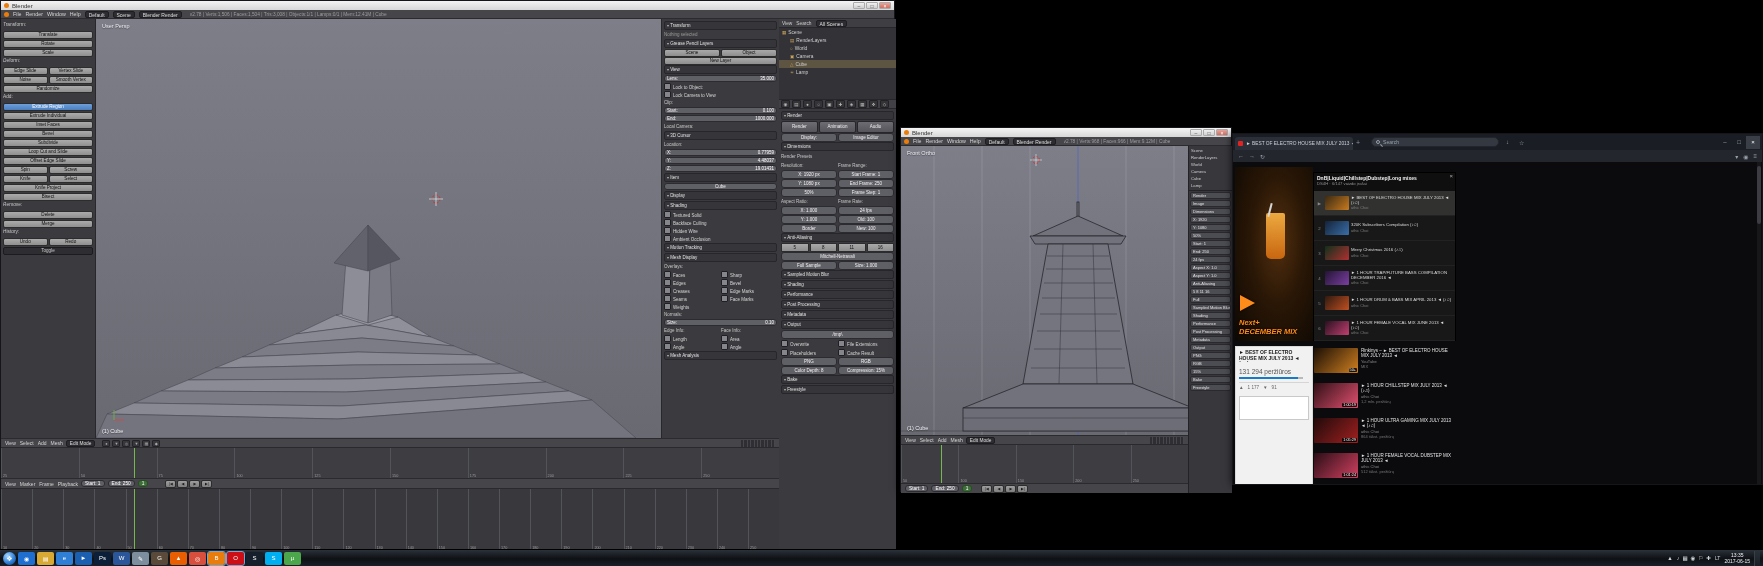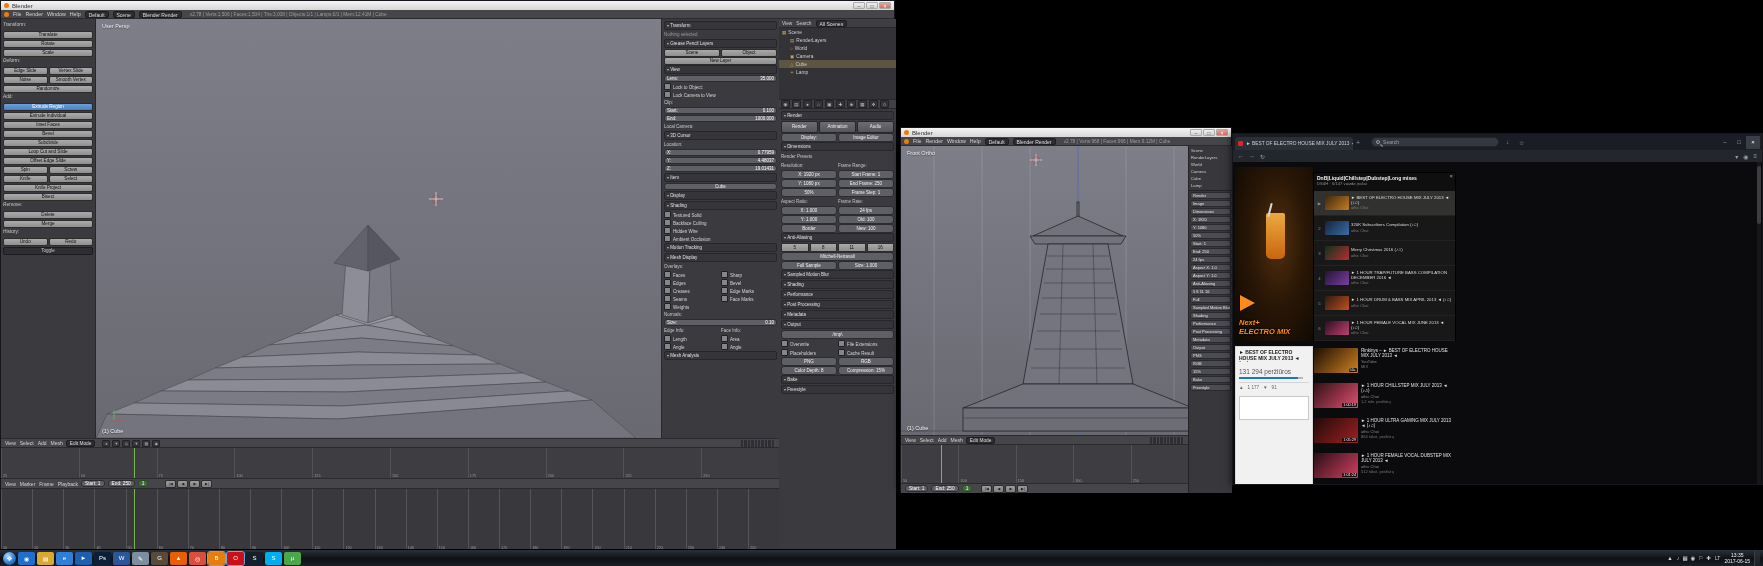--- a/index.html
+++ b/index.html
@@ -1028,21 +1028,21 @@
       <span>≡</span>
     </span>
   </div>
 
   <div class="br-page">
     <div class="player">
       <div class="glass"></div>
       <div class="pl-arrow"></div>
       <div class="pl-text">
         <div>Next+</div>
-        <div>ELECTRO MIX</div>
+        <div>DECEMBER MIX</div>
       </div>
     </div>
 
     <div class="playlist">
       <div class="plh">
         <div class="plh-title">DnB|Liquid|Chillstep|Dubstep|Long mixes</div>
         <div class="plh-sub">DS4H · 6/147 vaizdo įrašai</div>
         <span class="plh-close">×</span>
       </div>
       <div>

